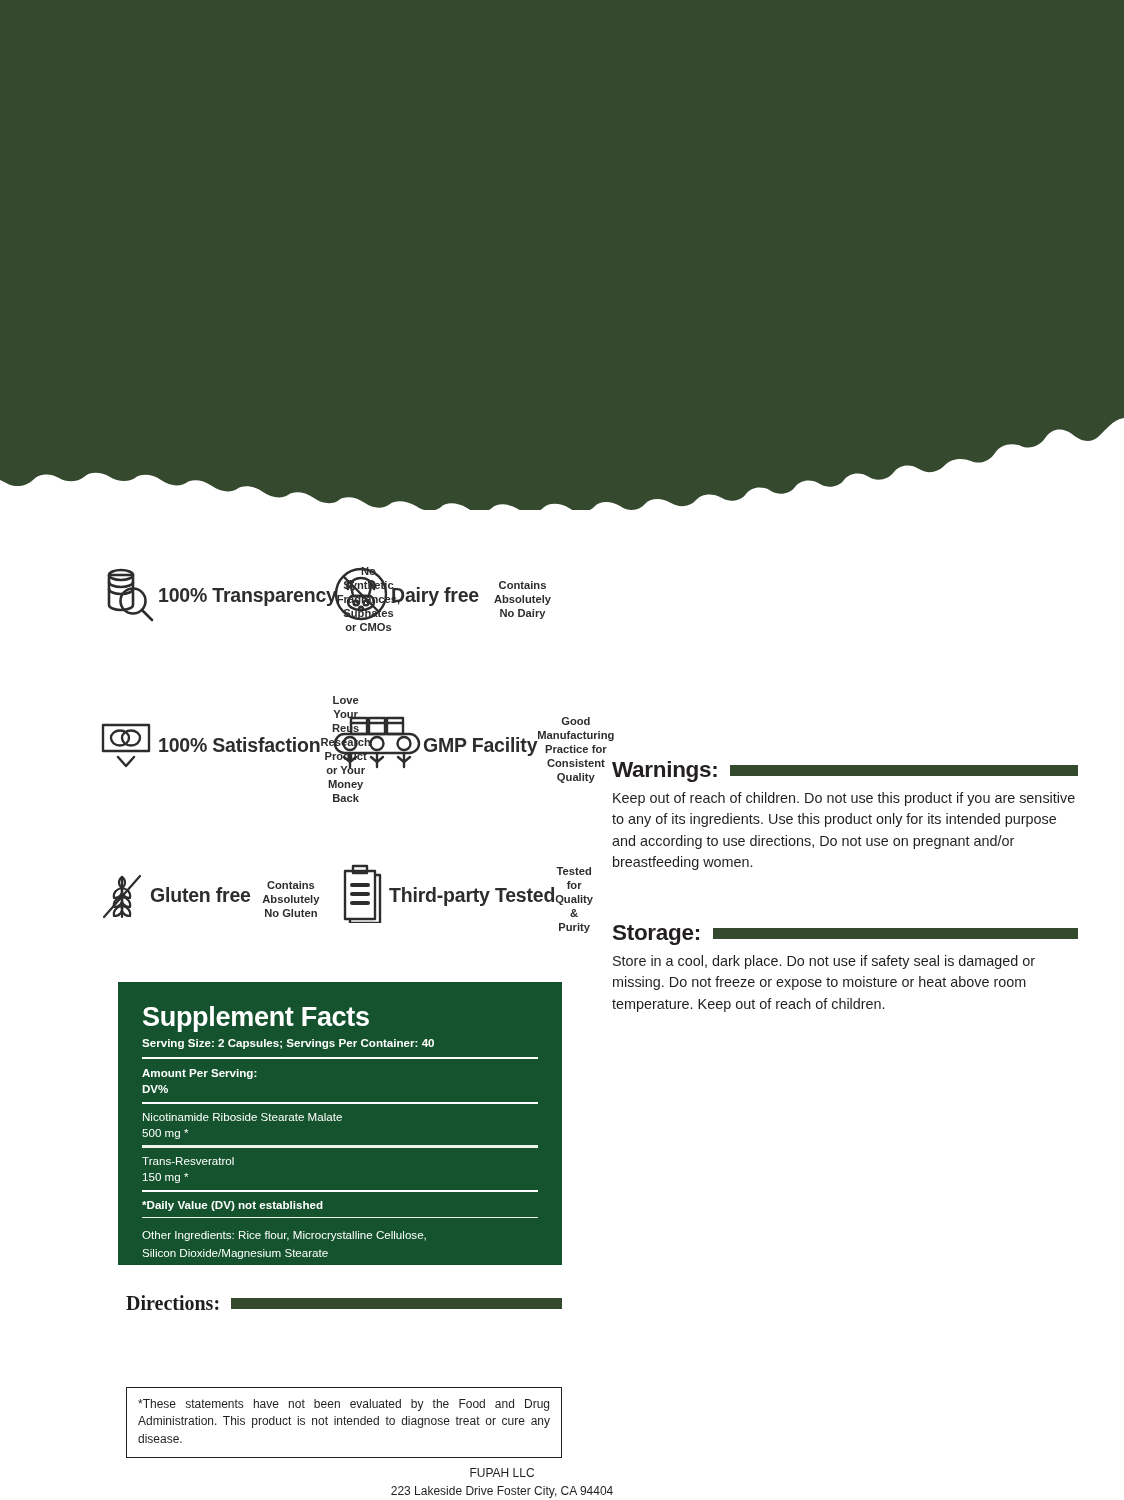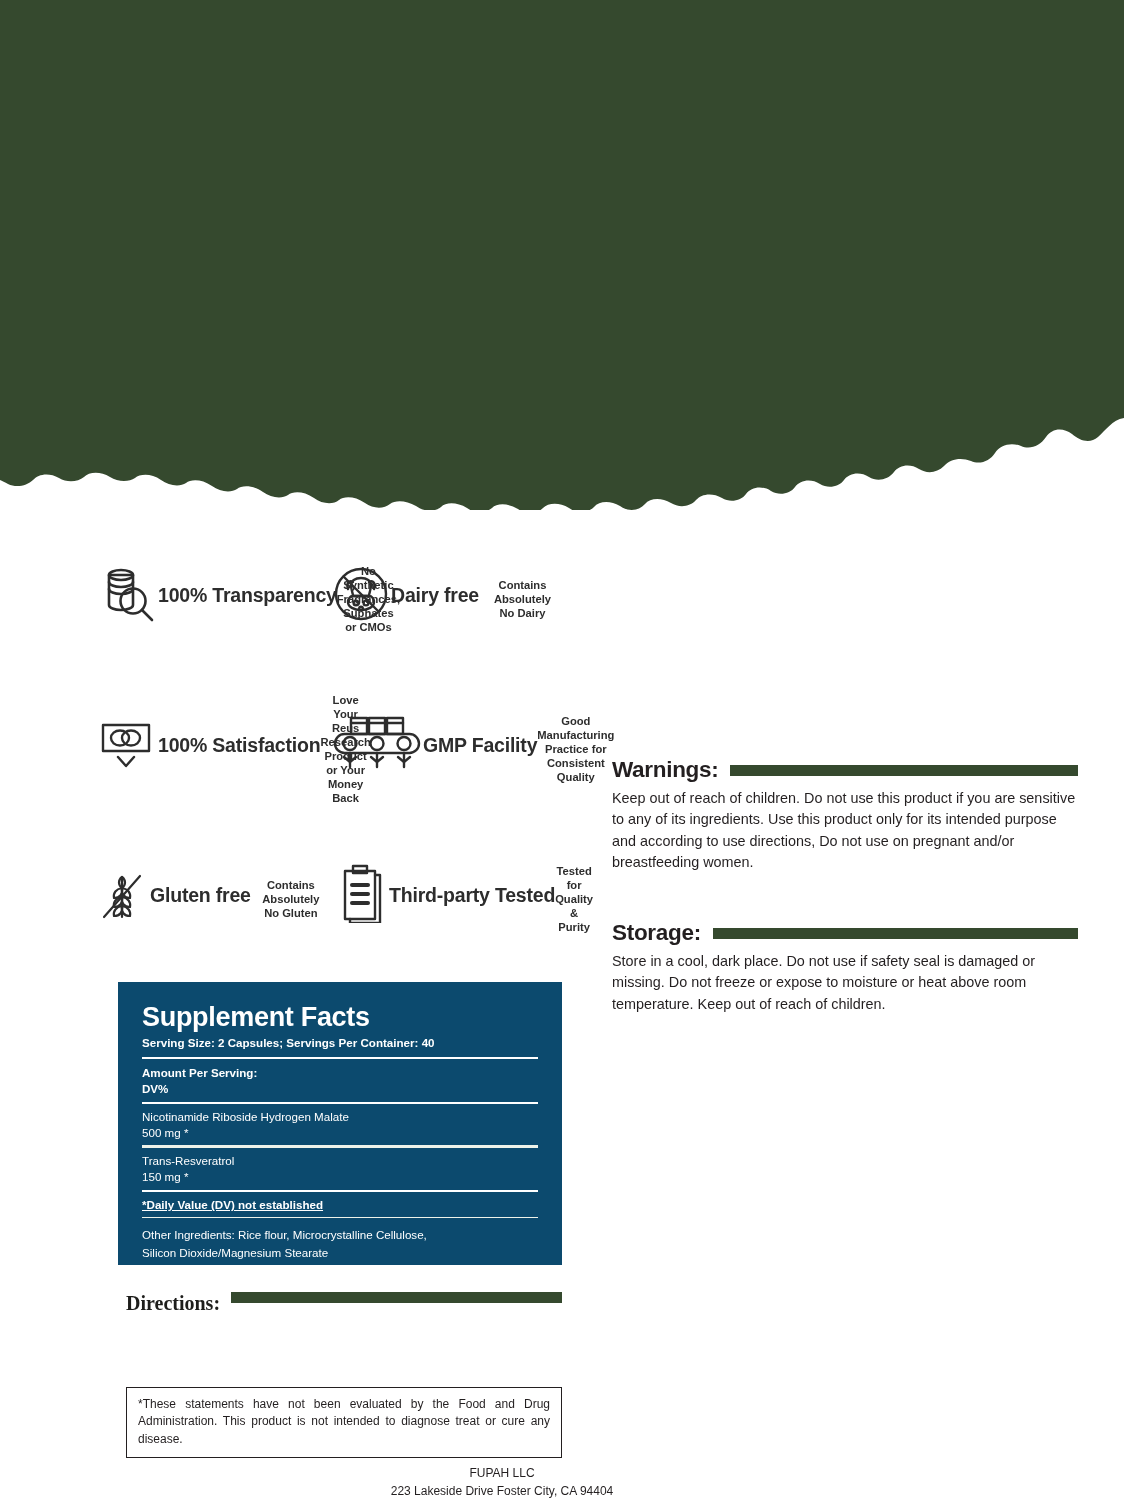--- a/index.html
+++ b/index.html
@@ -73,21 +73,21 @@
   .row-3 .badge-icon { height: 62px; }
 
   
   .badge.c1 .badge-icon { transform: translateX(-1px); }
 
   
   #supp-panel {
     position: absolute;
     left: 118px; top: 982px;
     width: 444px; height: 283px;
-    background: #0c4a6e;
+    background: #14532d;
     color: #ffffff;
     padding: 22px 24px 0 24px;
   }
   #supp-title {
     font-size: 27px;
     font-weight: bold;
     line-height: 1;
     letter-spacing: -0.3px;
     margin: 0 0 5px 0;
   }
@@ -114,38 +114,38 @@
     flex-direction: column;
   }
   .supp-row.head { font-weight: bold; padding: 6px 0 5px 0; }
   .supp-name { flex: 1 1 auto; padding-right: 12px; white-space: pre-line; }
   .supp-amt { flex: 0 0 auto; text-align: right; white-space: nowrap; }
   .supp-note {
     width: 396px;
     font-size: 11.6px;
     font-weight: bold;
     padding: 6px 0 6px 0;
-    text-decoration: underline;
   }
   .supp-other {
     width: 396px;
     font-size: 11.6px;
     padding: 8px 0 0 0;
     line-height: 1.5;
     white-space: pre-line;
   }
 
   
   #directions {
     position: absolute;
     left: 126px; top: 1292px;
     width: 436px;
   }
   .sec-head {
     display: flex;
+    align-items: center;
     gap: 11px;
   }
   .sec-head .ttl {
     font-family: "Liberation Serif", serif;
     font-size: 20px;
     font-weight: bold;
     color: #1d1d1b;
     white-space: nowrap;
   }
   .sec-head .bar {
@@ -416,21 +416,21 @@
   <div class="rule"></div>
 
   <div class="supp-row head">
     <div class="supp-name">Amount Per Serving:</div>
     <div class="supp-amt">DV%</div>
   </div>
 
   <div class="rule"></div>
 
   <div class="supp-row">
-    <div class="supp-name">Nicotinamide Riboside Hydrogen Malate</div>
+    <div class="supp-name">Nicotinamide Riboside Stearate Malate</div>
     <div class="supp-amt">500 mg  *</div>
   </div>
 
   <div class="rule thin"></div>
 
 
   <div class="rule thin"></div>
 
   <div class="supp-row">
     <div class="supp-name">Trans-Resveratrol</div>

